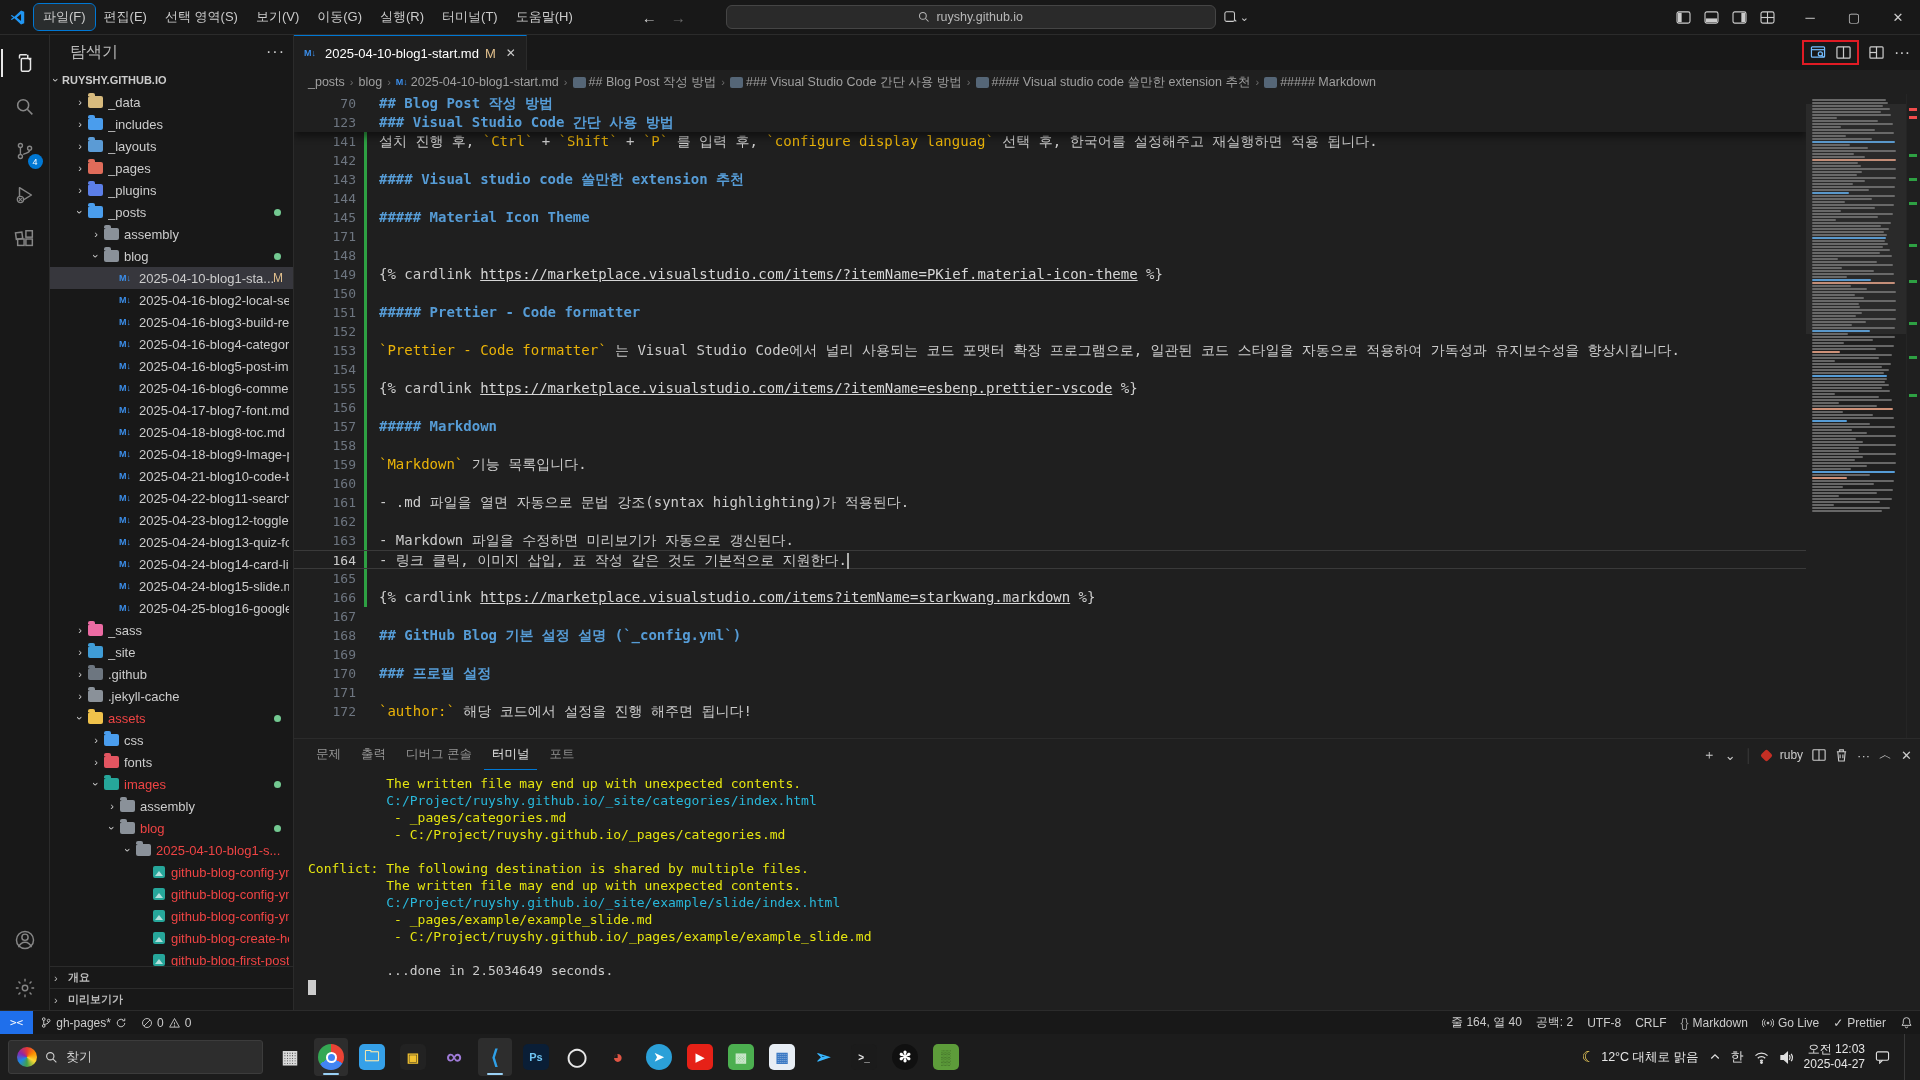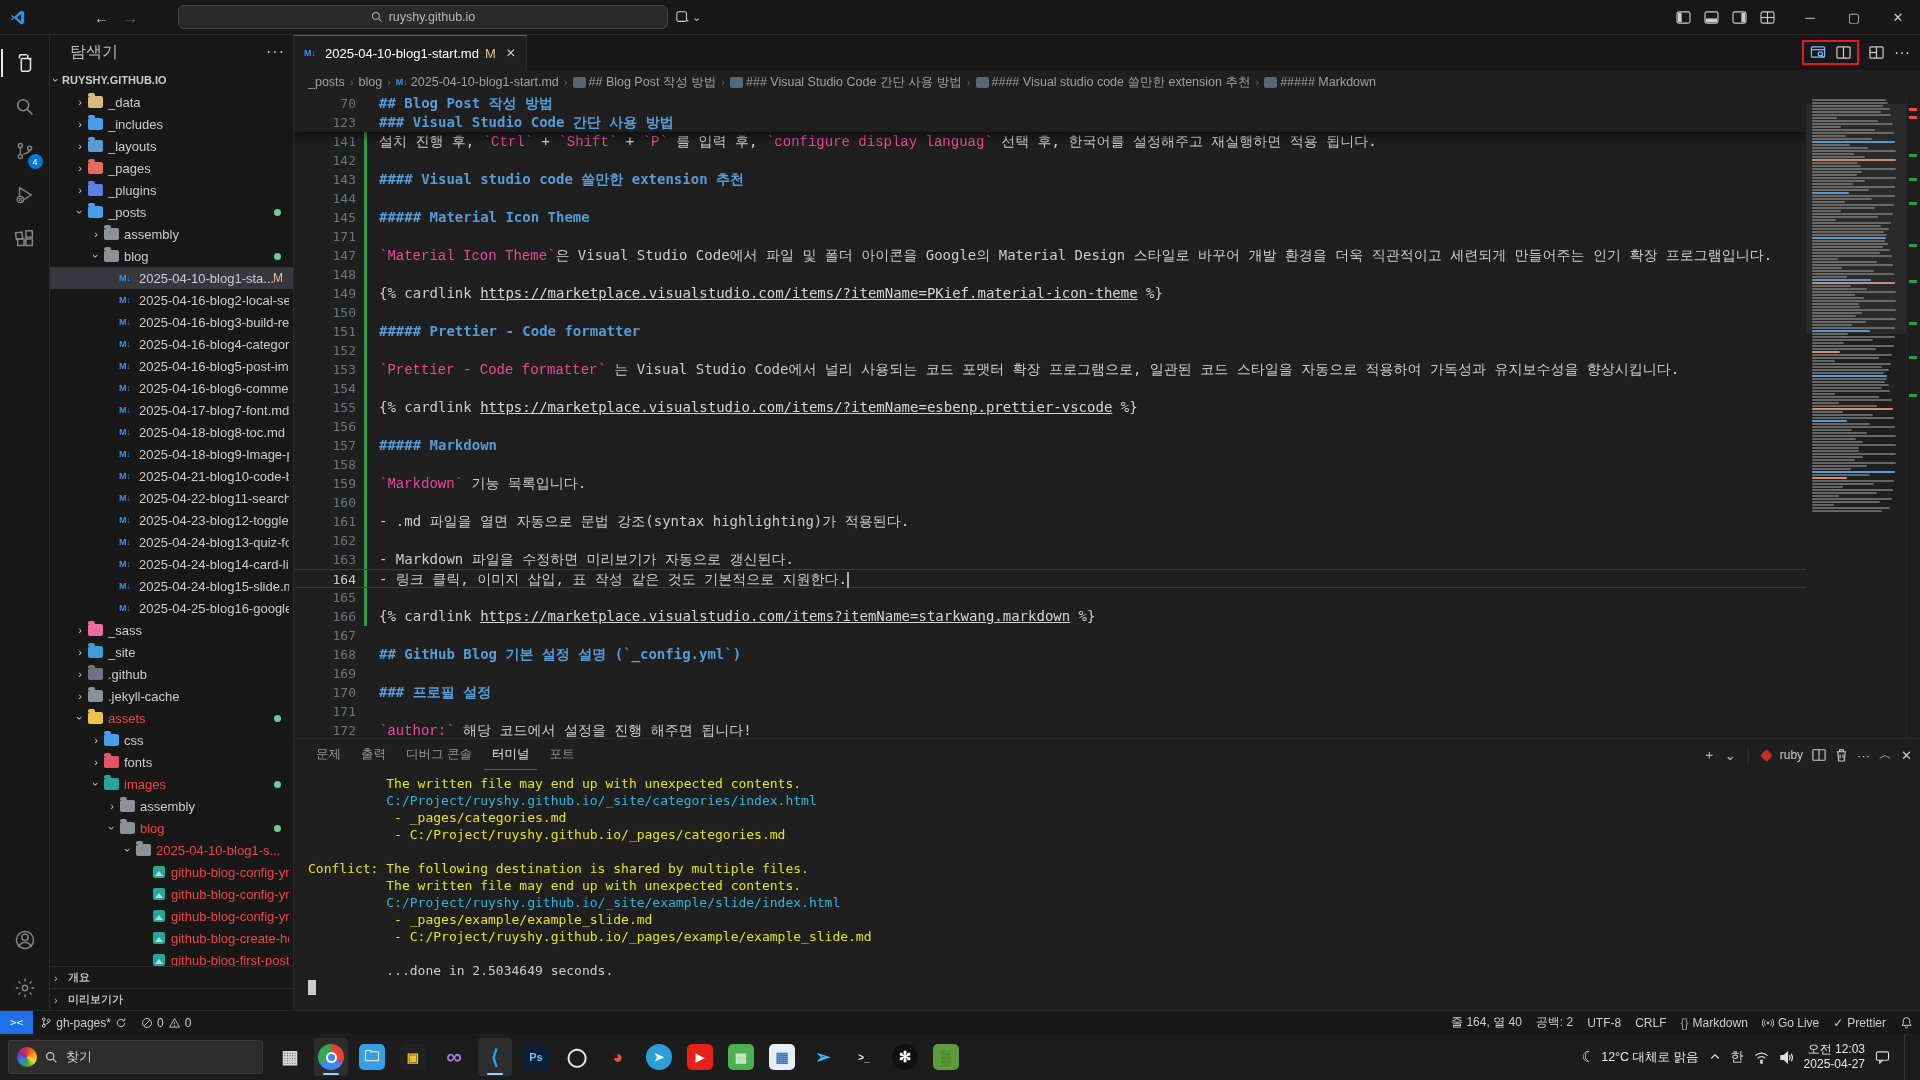--- a/index.html
+++ b/index.html
@@ -94,21 +94,21 @@
   .sticky { box-shadow:0 5px 7px rgba(0,0,0,.45); position:relative; z-index:3; background:#1f1f1f; }
   .cline { height:19px; line-height:19px; display:flex; white-space:pre; }
   .cline .gut { width:62px; text-align:right; color:#6e7681; flex:none; font-size:13px; }
   .cline.cur .gut { color:#cccccc; }
   .cline .chg { width:3px; margin-left:8px; flex:none; }
   .cline .chg.on { background:#2ea043; }
   .cline .ctext { padding-left:12px; }
   .cline.cur { border-top:1px solid #3a3a3a; border-bottom:1px solid #3a3a3a; }
   .tk-h { color:#569cd6; font-weight:bold; }
   .tk-t { color:#cccccc; }
-  .tk-c { color:#ec4899;font-family:Liberation Mono, monospace; }
+  .tk-c { color:#eab308; }
   .tk-u { color:#d6d6d6; text-decoration:underline; }
   .caret { display:inline-block; width:2px; height:16px; background:#aeafad; vertical-align:middle; }
 
   .minimap { width:100px; flex:none; position:relative; background:#1f1f1f; padding-top:4px; }
   .mm-slider { position:absolute; left:0; right:0; top:10px; height:230px; background:rgba(121,121,121,.12); }
   .mm-line { height:2px; margin:1px 0 1px 6px; border-radius:1px; }
   .ruler { width:14px; flex:none; position:relative; background:#1f1f1f; border-left:1px solid #252525; }
   .ruler .tick { position:absolute; left:2px; width:8px; height:3px; }
 
   
@@ -162,20 +162,30 @@
 <body>
 
 <div class="app">
 
   <div class="titlebar">
     <div class="vscode-logo">
       <svg viewBox="0 0 24 24">
           <path fill="#2196f3" d="M17 2 7.5 11 4 8.5 2.5 9.5 6 12l-3.5 2.5L4 15.5 7.5 13 17 22l4.5-2V4L17 2zm0 5v10l-6-5 6-5z"></path>
         </svg>
     </div>
+    <div class="menus" id="menus">
+        <span class="focused">파일(F)</span>
+        <span>편집(E)</span>
+        <span>선택 영역(S)</span>
+        <span>보기(V)</span>
+        <span>이동(G)</span>
+        <span>실행(R)</span>
+        <span>터미널(T)</span>
+        <span>도움말(H)</span>
+      </div>
     <div class="nav-arrows">
       <span>←</span>
       <span class="dim">→</span>
     </div>
     <div class="cmd-center">
       <svg width="12" height="12" viewBox="0 0 16 16">
           <circle cx="6.5" cy="6.5" r="4.5" fill="none" stroke="#b8b8b8" stroke-width="1.4"></circle>
           <line x1="10" y1="10" x2="14" y2="14" stroke="#b8b8b8" stroke-width="1.4"></line>
         </svg>
       <span>ruyshy.github.io</span>
@@ -582,21 +592,20 @@
               <div class="cline"><span class="gut">70</span><span class="chg"></span><span class="ctext"><span class="tk-h">## Blog Post 작성 방법</span></span></div>
               <div class="cline"><span class="gut">123</span><span class="chg"></span><span class="ctext"><span class="tk-h">### Visual Studio Code 간단 사용 방법</span></span></div>
             </div>
           <div id="code-lines">
               <div class="cline"><span class="gut">141</span><span class="chg on"></span><span class="ctext"><span class="tk-t">설치 진행 후, </span><span class="tk-c">`Ctrl`</span><span class="tk-t"> + </span><span class="tk-c">`Shift`</span><span class="tk-t"> + </span><span class="tk-c">`P`</span><span class="tk-t"> 를 입력 후, </span><span class="tk-c">`configure display languag`</span><span class="tk-t"> 선택 후, 한국어를 설정해주고 재실행하면 적용 됩니다.</span></span></div>
               <div class="cline"><span class="gut">142</span><span class="chg on"></span><span class="ctext"></span></div>
               <div class="cline"><span class="gut">143</span><span class="chg on"></span><span class="ctext"><span class="tk-h">#### Visual studio code 쓸만한 extension 추천</span></span></div>
               <div class="cline"><span class="gut">144</span><span class="chg on"></span><span class="ctext"></span></div>
               <div class="cline"><span class="gut">145</span><span class="chg on"></span><span class="ctext"><span class="tk-h">##### Material Icon Theme</span></span></div>
               <div class="cline"><span class="gut">171</span><span class="chg on"></span><span class="ctext"></span></div>
-              <div class="cline"><span class="gut">147</span><span class="chg on"></span><span class="ctext"><span class="tk-c">`Material Icon Theme`</span><span class="tk-t">은 Visual Studio Code에서 파일 및 폴더 아이콘을 Google의 Material Design 스타일로 바꾸어 개발 환경을 더욱 직관적이고 세련되게 만들어주는 인기 확장 프로그램입니다.</span></span></div>
               <div class="cline"><span class="gut">148</span><span class="chg on"></span><span class="ctext"></span></div>
               <div class="cline"><span class="gut">149</span><span class="chg on"></span><span class="ctext"><span class="tk-t">{% cardlink </span><span class="tk-u">https://marketplace.visualstudio.com/items/?itemName=PKief.material-icon-theme</span><span class="tk-t"> %}</span></span></div>
               <div class="cline"><span class="gut">150</span><span class="chg on"></span><span class="ctext"></span></div>
               <div class="cline"><span class="gut">151</span><span class="chg on"></span><span class="ctext"><span class="tk-h">##### Prettier - Code formatter</span></span></div>
               <div class="cline"><span class="gut">152</span><span class="chg on"></span><span class="ctext"></span></div>
               <div class="cline"><span class="gut">153</span><span class="chg on"></span><span class="ctext"><span class="tk-c">`Prettier - Code formatter`</span><span class="tk-t"> 는 Visual Studio Code에서 널리 사용되는 코드 포맷터 확장 프로그램으로, 일관된 코드 스타일을 자동으로 적용하여 가독성과 유지보수성을 향상시킵니다.</span></span></div>
               <div class="cline"><span class="gut">154</span><span class="chg on"></span><span class="ctext"></span></div>
               <div class="cline"><span class="gut">155</span><span class="chg on"></span><span class="ctext"><span class="tk-t">{% cardlink </span><span class="tk-u">https://marketplace.visualstudio.com/items/?itemName=esbenp.prettier-vscode</span><span class="tk-t"> %}</span></span></div>
               <div class="cline"><span class="gut">156</span><span class="chg on"></span><span class="ctext"></span></div>
               <div class="cline"><span class="gut">157</span><span class="chg on"></span><span class="ctext"><span class="tk-h">##### Markdown</span></span></div>

